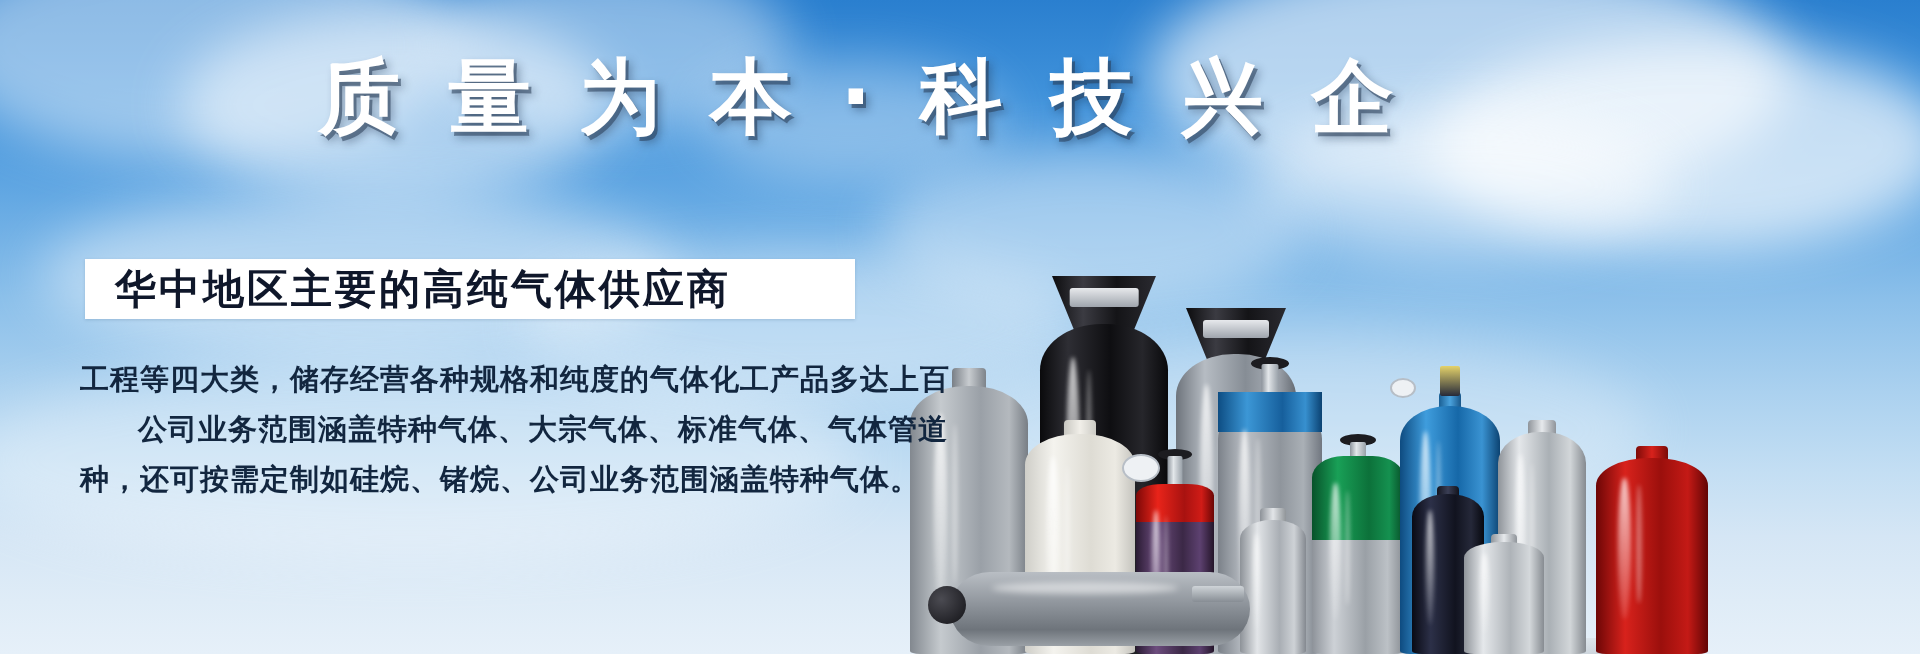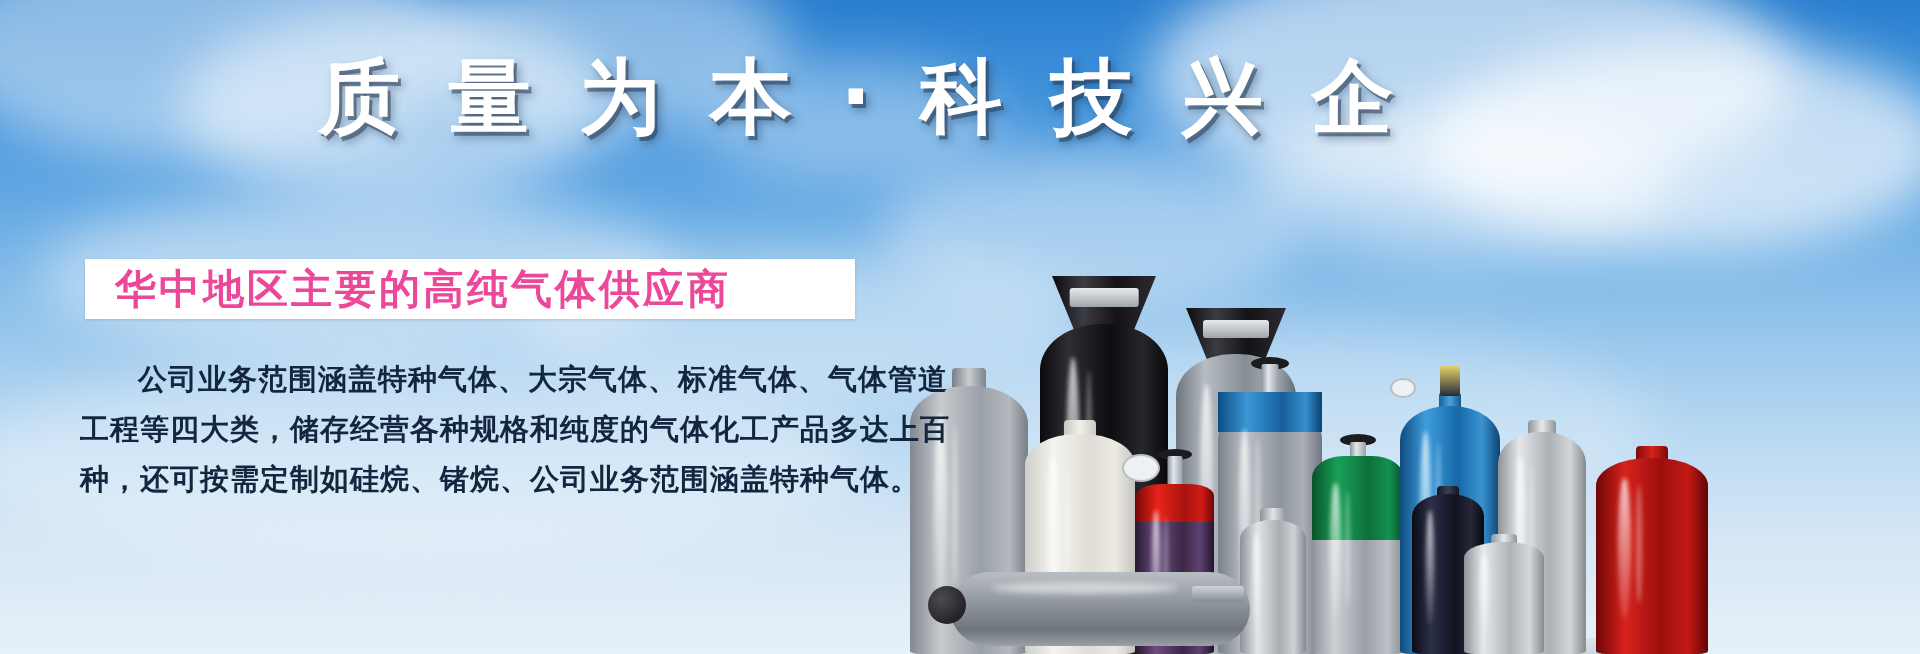--- a/index.html
+++ b/index.html
@@ -32,21 +32,21 @@
   .subline{position:absolute;left:300px;top:135px;width:1000px;text-align:center;
     font-family:"Liberation Serif","DejaVu Serif",serif;font-weight:700;
     font-size:35px;line-height:1.25;color:#17253a;white-space:nowrap;
     text-shadow:1px 1px 1px rgba(255,255,255,.35);}
 
   
   .slogan-box{position:absolute;left:85px;top:259px;width:770px;height:60px;
     background:#ffffff;display:flex;align-items:center;
     box-shadow:0 1px 3px rgba(30,60,100,.18);}
   .slogan-text{font-family:"DejaVu Sans","Liberation Sans",sans-serif;font-weight:700;
-    font-size:41px;letter-spacing:3px;color:#ec4899;margin-left:30px;white-space:nowrap;}
+    font-size:41px;letter-spacing:3px;color:#0f172a;margin-left:30px;white-space:nowrap;}
 
   
   .para{position:absolute;left:80px;top:355px;width:800px;
     font-family:"Liberation Serif","DejaVu Serif",serif;font-weight:700;
     font-size:29px;line-height:1.72;color:#12263f;letter-spacing:1px;}
   .para .ln{display:block;white-space:nowrap;}
   .para .ln.first{text-indent:58px;}
 
   
   .cylinders{position:absolute;left:940px;top:0;width:980px;height:654px;}
@@ -254,18 +254,18 @@
     </div>
   </div>
 
   <div class="headline">质 量 为 本 · 科 技 兴 企</div>
 
   <div class="slogan-box">
     <span class="slogan-text">华中地区主要的高纯气体供应商</span>
   </div>
 
   <div class="para">
+    <span class="ln">工程等四大类，储存经营各种规格和纯度的气体化工产品多达上百</span>
     <span class="ln first">公司业务范围涵盖特种气体、大宗气体、标准气体、气体管道</span>
-    <span class="ln">工程等四大类，储存经营各种规格和纯度的气体化工产品多达上百</span>
     <span class="ln">种，还可按需定制如硅烷、锗烷、公司业务范围涵盖特种气体。</span>
   </div>
 
 </div>
 
 </body></html>

